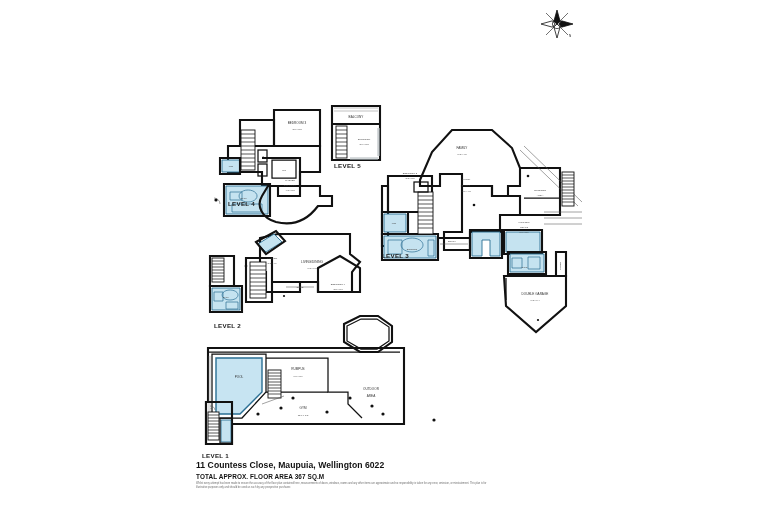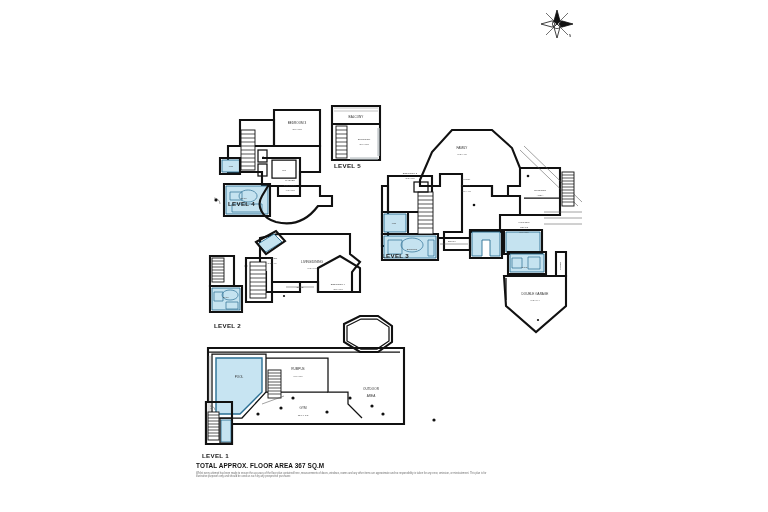--- a/index.html
+++ b/index.html
@@ -306,17 +306,18 @@
       <text class="rm-xs" x="303" y="416">12.6 x 5.2</text>
       <text class="rm-sm" x="371" y="390">OUTDOOR</text>
       <text class="rm-sm" x="371" y="397">AREA</text>
 
       <text class="lvl" x="202" y="458">LEVEL 1</text>
     </g>
 
   </svg>
 
   <div class="footer">
+    <div class="addr">11 Countess Close, Maupuia, Wellington 6022</div>
     <div class="area">TOTAL APPROX. FLOOR AREA 367 SQ.M</div>
     <div class="disc">Whilst every attempt has been made to ensure the accuracy of the floor plan contained here, measurements of doors, windows, rooms and any other items are approximate and no responsibility is taken for any error, omission, or misstatement. This plan is for illustrative purposes only and should be used as such by any prospective purchaser.</div>
   </div>
 
 </div>
 
 </body></html>

